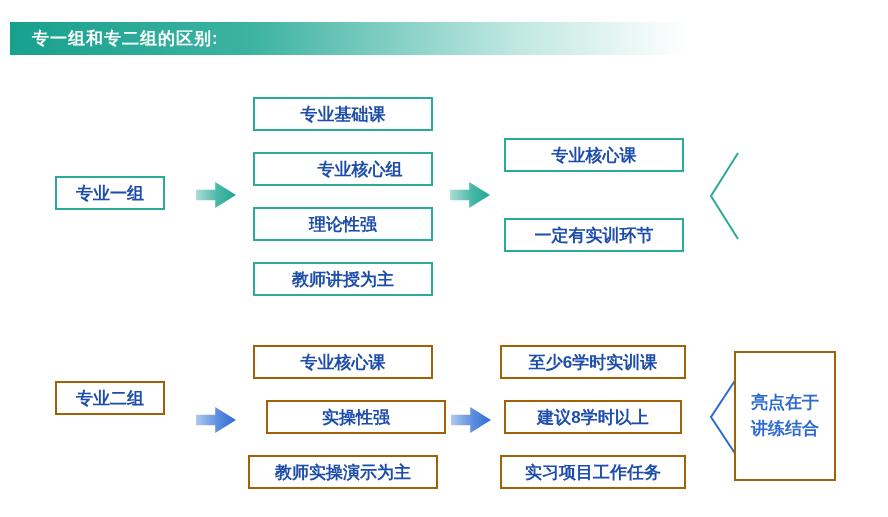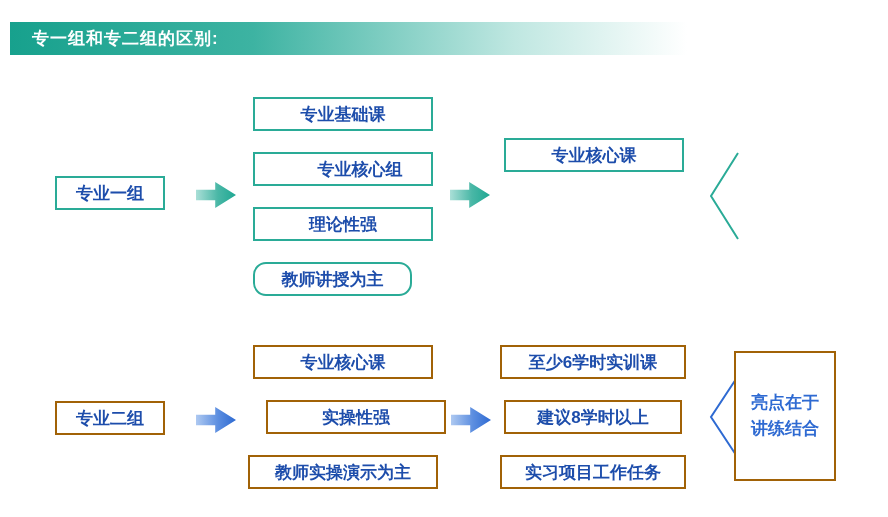--- a/index.html
+++ b/index.html
@@ -56,32 +56,33 @@
     <span>专一组和专二组的区别:</span>
   </div>
 
   <div class="box teal-border" style="left:55px;top:176px;width:110px;height:34px;">专业一组</div>
 
   <div class="arrow teal" style="left:196px;top:182px;"></div>
 
   <div class="box teal-border" style="left:253px;top:97px;width:180px;height:34px;">专业基础课</div>
   <div class="box teal-border" style="left:253px;top:152px;width:180px;height:34px;padding-left:34px;">专业核心组</div>
   <div class="box teal-border" style="left:253px;top:207px;width:180px;height:34px;">理论性强</div>
-  <div class="box teal-border" style="left:253px;top:262px;width:159px;height:34px;border-radius:13px;">教师讲授为主</div>
+  <div class="box teal-border" style="left:253px;top:262px;width:180px;height:34px;">教师讲授为主</div>
 
   <div class="arrow teal" style="left:450px;top:182px;"></div>
 
   <div class="box teal-border" style="left:504px;top:138px;width:180px;height:34px;">专业核心课</div>
+  <div class="box teal-border" style="left:504px;top:218px;width:180px;height:34px;">一定有实训环节</div>
 
   <svg class="bracket teal" style="left:708px;top:150px;" width="32" height="92">
     <polyline points="30,3 3,46 30,89"></polyline>
   </svg>
 
 
-  <div class="box blue-border" style="left:55px;top:401px;width:110px;height:34px;">专业二组</div>
+  <div class="box blue-border" style="left:55px;top:381px;width:110px;height:34px;">专业二组</div>
 
   <div class="arrow blue" style="left:196px;top:407px;"></div>
 
   <div class="box blue-border" style="left:253px;top:345px;width:180px;height:34px;">专业核心课</div>
   <div class="box blue-border" style="left:266px;top:400px;width:180px;height:34px;">实操性强</div>
   <div class="box blue-border" style="left:248px;top:455px;width:190px;height:34px;">教师实操演示为主</div>
 
   <div class="arrow blue" style="left:451px;top:407px;"></div>
 
   <div class="box blue-border" style="left:500px;top:345px;width:186px;height:34px;">至少6学时实训课</div>

